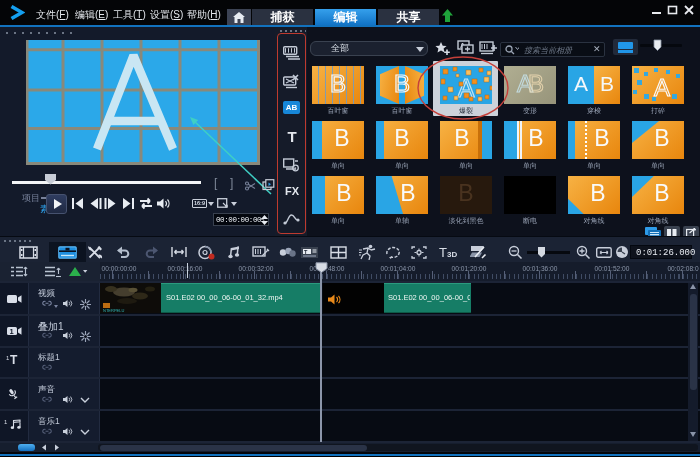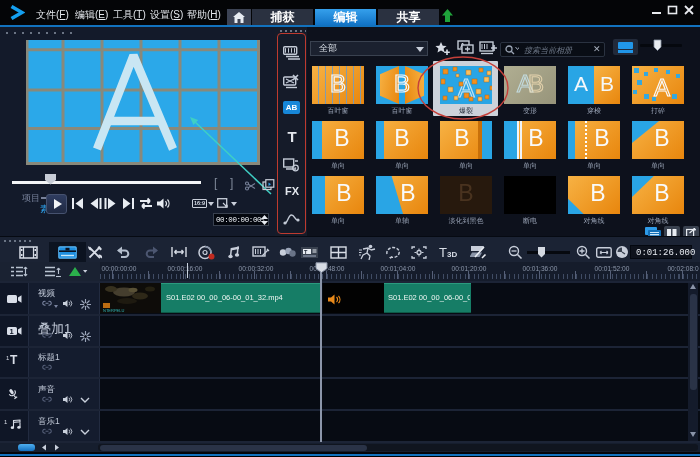--- a/index.html
+++ b/index.html
@@ -157,21 +157,21 @@
 </svg>
 <div class="a" style="left:282px;top:185px;width:20px;color:#E2E6EC;font-size:11px;font-weight:bold;text-align:center">FX</div>
 <svg class="a" style="left:283px;top:212px" width="17" height="13" viewBox="0 0 17 13">
  <path d="M2 11 C5 11 5 3 8.5 3 C12 3 11 8 15 8" fill="none" stroke="#C3CAD6" stroke-width="1.4"></path>
  <circle cx="2" cy="11" r="1.6" fill="#C3CAD6"></circle>
       <circle cx="15" cy="8" r="1.6" fill="#C3CAD6"></circle>
 </svg>
 
 <div class="a" style="left:277px;top:33px;width:29px;height:201px;border:1.5px solid #BE3A2F;border-radius:4px"></div>
 
-<div class="a" style="left:310px;top:41px;width:118px;height:15px;background:#1B212F;border:1px solid #3A4250;border-radius:0;font-size:9px;color:#D8DEE6;line-height:13px;padding-left:8px">全部</div>
+<div class="a" style="left:310px;top:41px;width:118px;height:15px;background:#1B212F;border:1px solid #3A4250;border-radius:6px;font-size:9px;color:#D8DEE6;line-height:13px;padding-left:20px">全部</div>
 <div class="a" style="left:416px;top:47px;width:0;height:0;border-left:4px solid transparent;border-right:4px solid transparent;border-top:5px solid #C9CFDA"></div>
 <svg class="a" style="left:435px;top:41px" width="16" height="15" viewBox="0 0 16 15">
  <path d="M6 1 L7.7 4.7 L11.6 5 L8.6 7.5 L9.5 11.5 L6 9.4 L2.5 11.5 L3.4 7.5 L0.4 5 L4.3 4.7 Z" fill="#D6DBE4"></path>
  <path d="M12 8.5 v5.5 M9.2 11.2 h5.6" stroke="#D6DBE4" stroke-width="1.6"></path>
 </svg>
 <svg class="a" style="left:457px;top:40px" width="18" height="16" viewBox="0 0 18 16">
  <rect x="1" y="1" width="11" height="8" fill="none" stroke="#C3CAD6" stroke-width="1.4"></rect>
  <text x="3" y="8" font-size="7" fill="#C3CAD6" font-weight="bold">A</text>
  <rect x="5" y="5" width="11" height="8" fill="#10151F" stroke="#C3CAD6" stroke-width="1.4"></rect>
  <path d="M8 9 h5 M10.5 6.5 v5" stroke="#C3CAD6" stroke-width="1.3"></path>
@@ -547,21 +547,21 @@
  </g>
 </svg>
 <div class="a" style="left:4px;top:419px;font-size:6px;color:#D9DEE8">1</div>
 <svg class="a" style="left:10px;top:419px" width="11" height="11" viewBox="0 0 11 11">
  <path d="M3.5 1.5 L10 1 v1.8 l-6.5 0.6 z M3.5 1.5 v7 M10 2.5 v6" stroke="#D9DEE8" stroke-width="1.1" fill="none"></path>
  <ellipse cx="2.4" cy="8.7" rx="1.7" ry="1.4" fill="#D9DEE8"></ellipse>
  <ellipse cx="8.9" cy="8.4" rx="1.7" ry="1.4" fill="#D9DEE8"></ellipse>
 </svg>
 
 <div class="a" style="left:38px;top:288px;font-size:8.5px;color:#C2CAD8">视频</div>
-<div class="a" style="left:38px;top:320px;font-size:13px;color:#C2CAD8">叠加1</div>
+<div class="a" style="left:38px;top:320px;font-size:10px;color:#C2CAD8">叠加1</div>
 <div class="a" style="left:38px;top:352px;font-size:8.5px;color:#C2CAD8">标题1</div>
 <div class="a" style="left:38px;top:384px;font-size:8.5px;color:#C2CAD8">声音</div>
 <div class="a" style="left:38px;top:416px;font-size:8.5px;color:#C2CAD8">音乐1</div>
 
 <svg class="a" style="left:42px;top:299px" width="10" height="8" viewBox="0 0 10 8">
       <path d="M3.5 2.5 a1.9 1.9 0 1 0 0 3.4 M6.5 2.5 a1.9 1.9 0 1 1 0 3.4 M3.5 4.2 h3" stroke="#7A84A0" stroke-width="1.1" fill="none"></path>
     </svg>
 <div class="a" style="left:54px;top:305px;width:0;height:0;border-left:2.5px solid transparent;border-right:2.5px solid transparent;border-top:3.5px solid #7A84A0"></div>
 <svg class="a" style="left:62px;top:299px" width="11" height="9" viewBox="0 0 11 9">
       <path d="M1 3 H3 L5.5 1 V8 L3 6 H1 Z" fill="#C9D0DC"></path>

